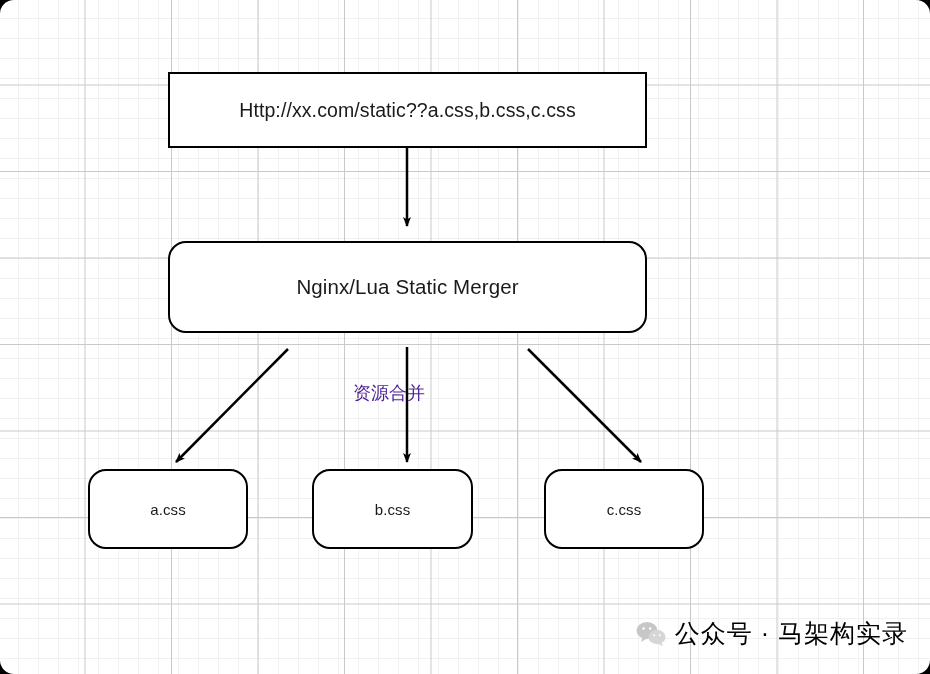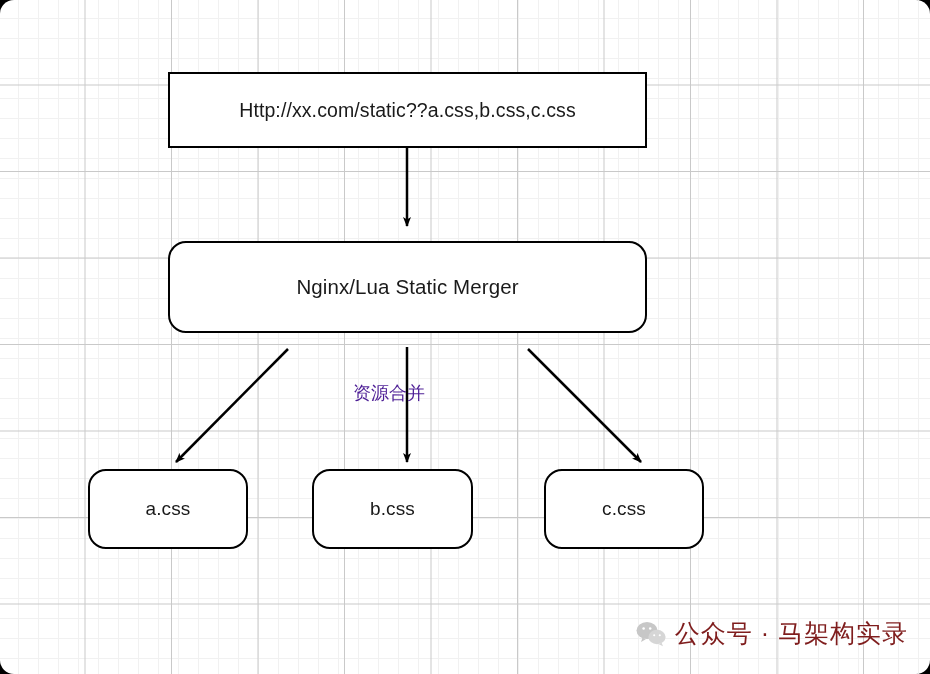--- a/index.html
+++ b/index.html
@@ -42,21 +42,21 @@
     box-sizing: border-box;
     background: #ffffff;
     border: 2.5px solid #000000;
     display: flex;
     align-items: center;
     justify-content: center;
     color: #1a1a1a;
   }
   .node.rounded { border-radius: 18px; }
   .node-label {
-    font-size: 19px;
+    font-size: 15px;
     letter-spacing: 0.1px;
     white-space: nowrap;
   }
   #node-request {
     left: 168px; top: 72px;
     width: 479px; height: 76px;
     border-radius: 0;
   }
   #node-request .node-label { font-size: 19.5px; }
   #node-merger {
@@ -75,21 +75,21 @@
     white-space: nowrap;
   }
   #label-merge { left: 353px; top: 381px; }
   #watermark {
     position: absolute;
     right: 22px;
     bottom: 24px;
     display: flex;
     align-items: center;
     gap: 9px;
-    color: #7f1d1d;
+    color: #000000;
     font-size: 25px;
     letter-spacing: 1px;
     user-select: none;
   }
   #watermark .wm-icon { display: flex; align-items: center; }
 </style>
 </head>
 <body>
 
 <div id="canvas">

